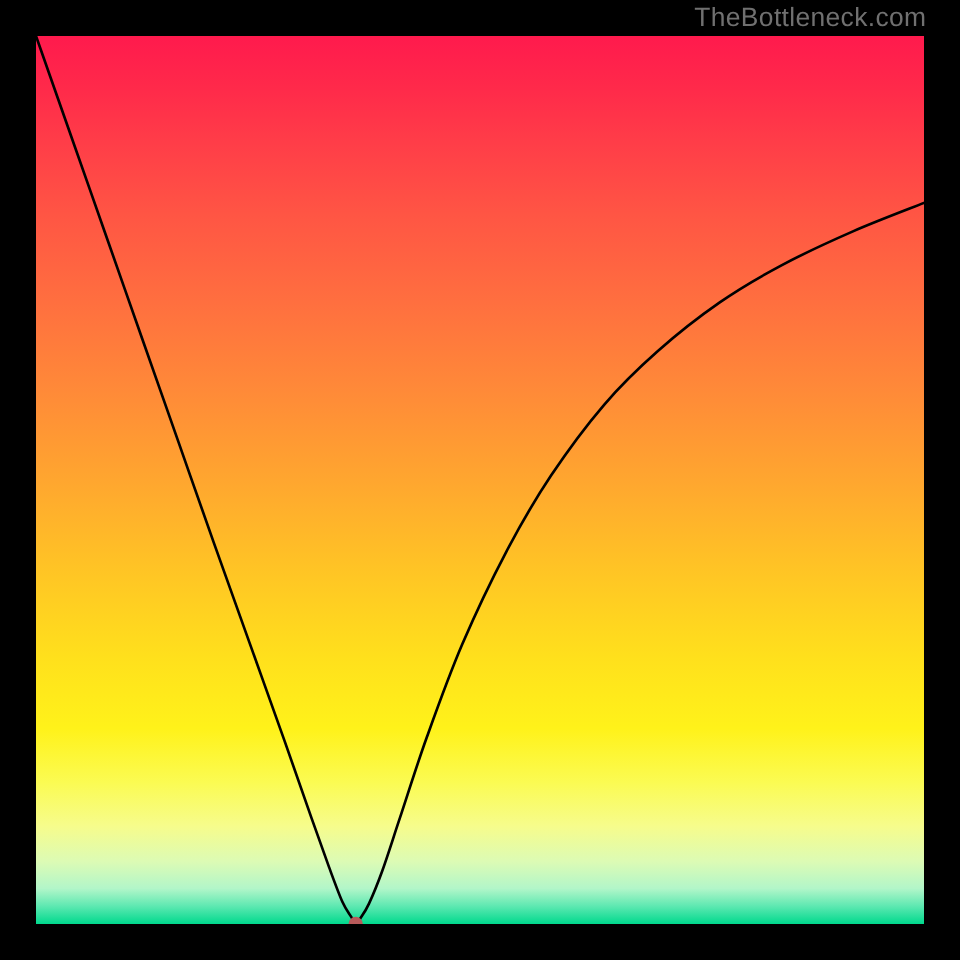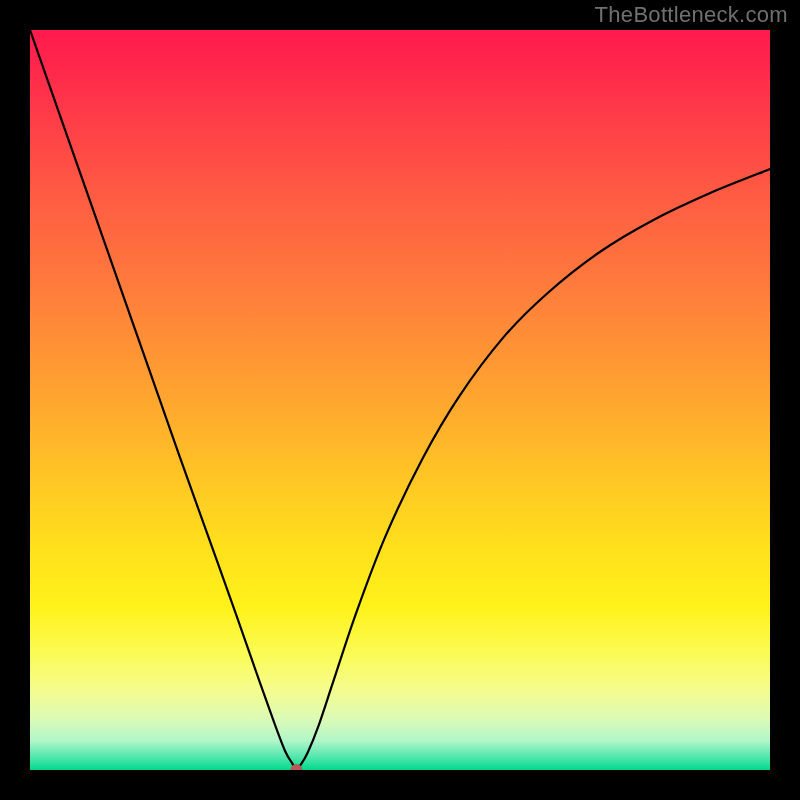--- a/index.html
+++ b/index.html
@@ -13,21 +13,21 @@
   }
   .frame {
     position: relative;
     width: 800px;
     height: 800px;
     background: #000000;
   }
   .watermark {
     position: absolute;
     top: 2px;
-    right: 12px;
+    right: 28px;
     color: #707070;
     font-size: 22px;
     font-weight: 500;
     letter-spacing: 0.3px;
     z-index: 5;
   }
   .plot-area {
     position: absolute;
     left: 30px;
     top: 30px;

